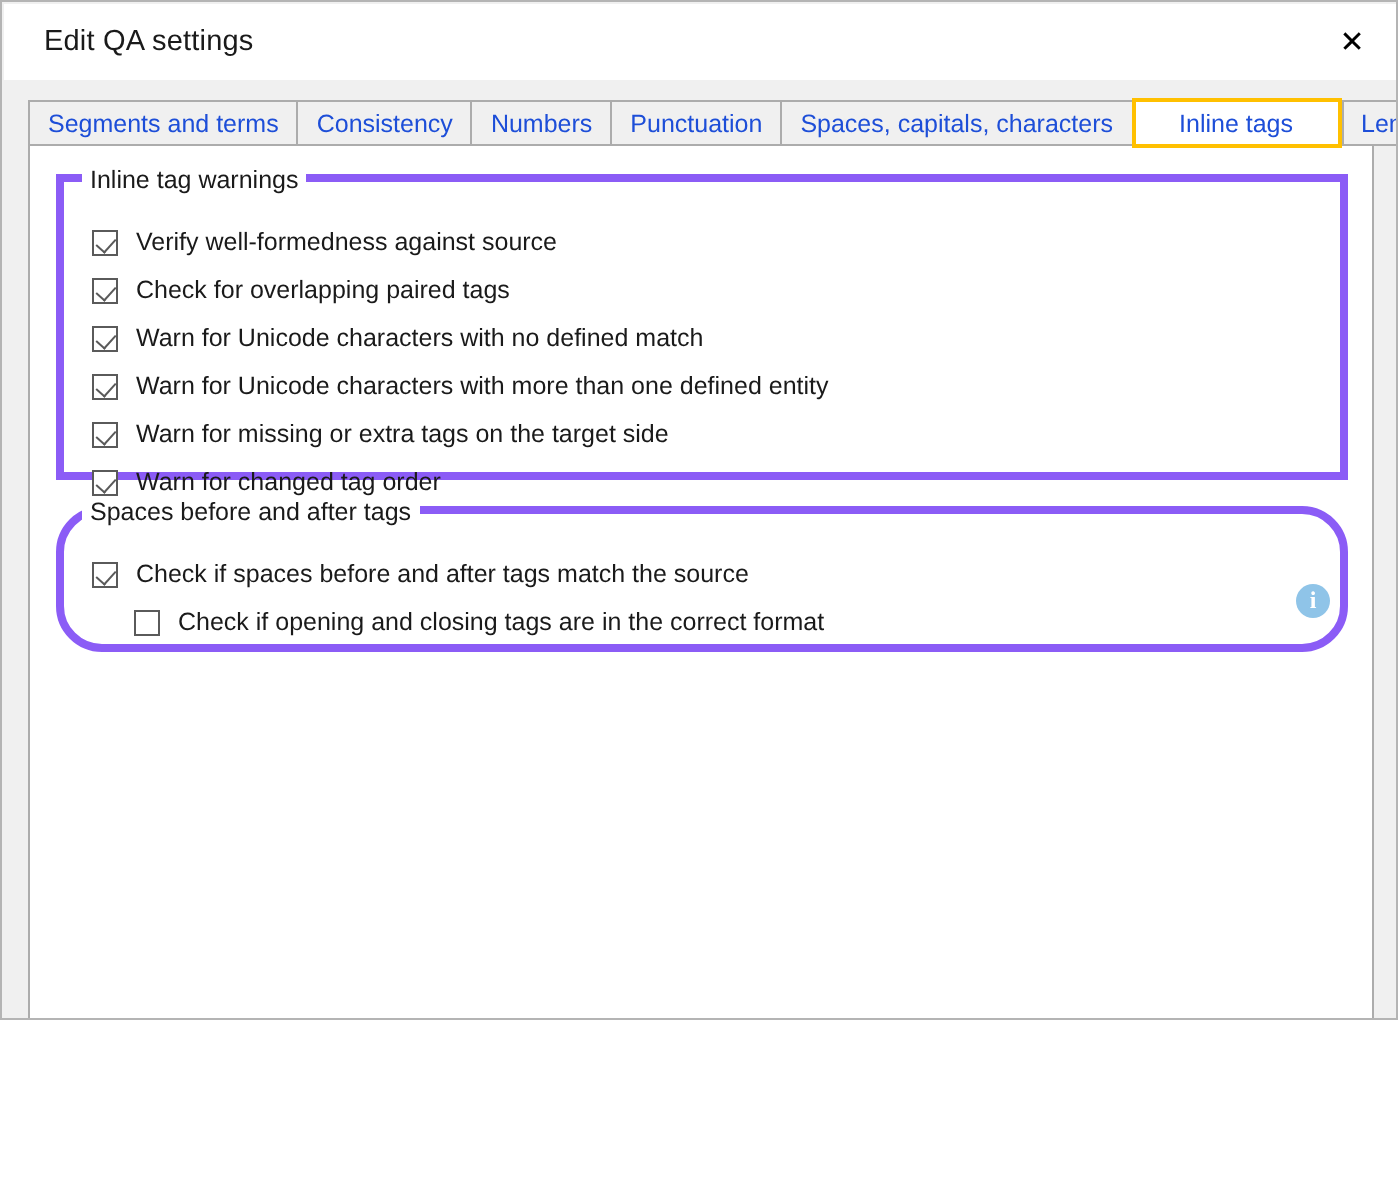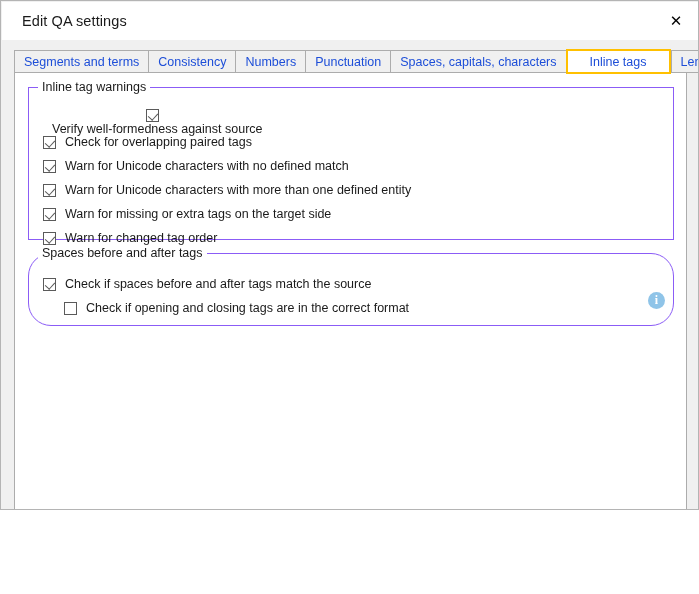--- a/index.html
+++ b/index.html
@@ -91,21 +91,21 @@
     position: absolute;
     left: 13px; top: 71px;
     width: 673px; height: 486px;
     background: #ffffff;
     border: 1px solid #acacac;
   }
 
   
   .groupbox {
     position: absolute;
-    border: 1px solid #8b5cf6;
+    border: 4px solid #8b5cf6;
   }
   .groupbox > .gb-legend {
     position: absolute;
     top: -8px;
     left: 9px;
     padding: 0 4px;
     background: #ffffff;
     font-size: 12.5px;
     color: #1a1a1a;
     white-space: nowrap;
@@ -235,21 +235,21 @@
       <span>Length</span>
     </div>
 
   </div>
 
   <div id="tabpage">
 
     <div class="groupbox" id="group-warnings">
       <span class="gb-legend">Inline tag warnings</span>
 
-      <div class="checkrow" style="left:14px; top:21px;flex-direction:column;">
+      <div class="checkrow" style="left:14px; top:21px;">
         <span class="cbox checked"></span>
         <span class="cb-label">Verify well-formedness against source</span>
       </div>
 
       <div class="checkrow" style="left:14px; top:45px;">
         <span class="cbox checked"></span>
         <span class="cb-label">Check for overlapping paired tags</span>
       </div>
 
       <div class="checkrow" style="left:14px; top:69px;">

